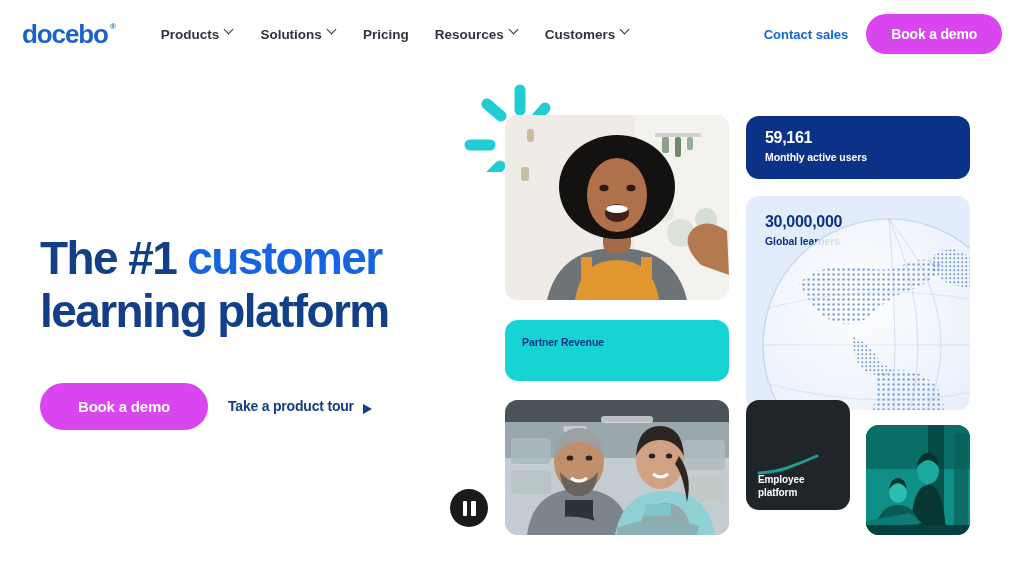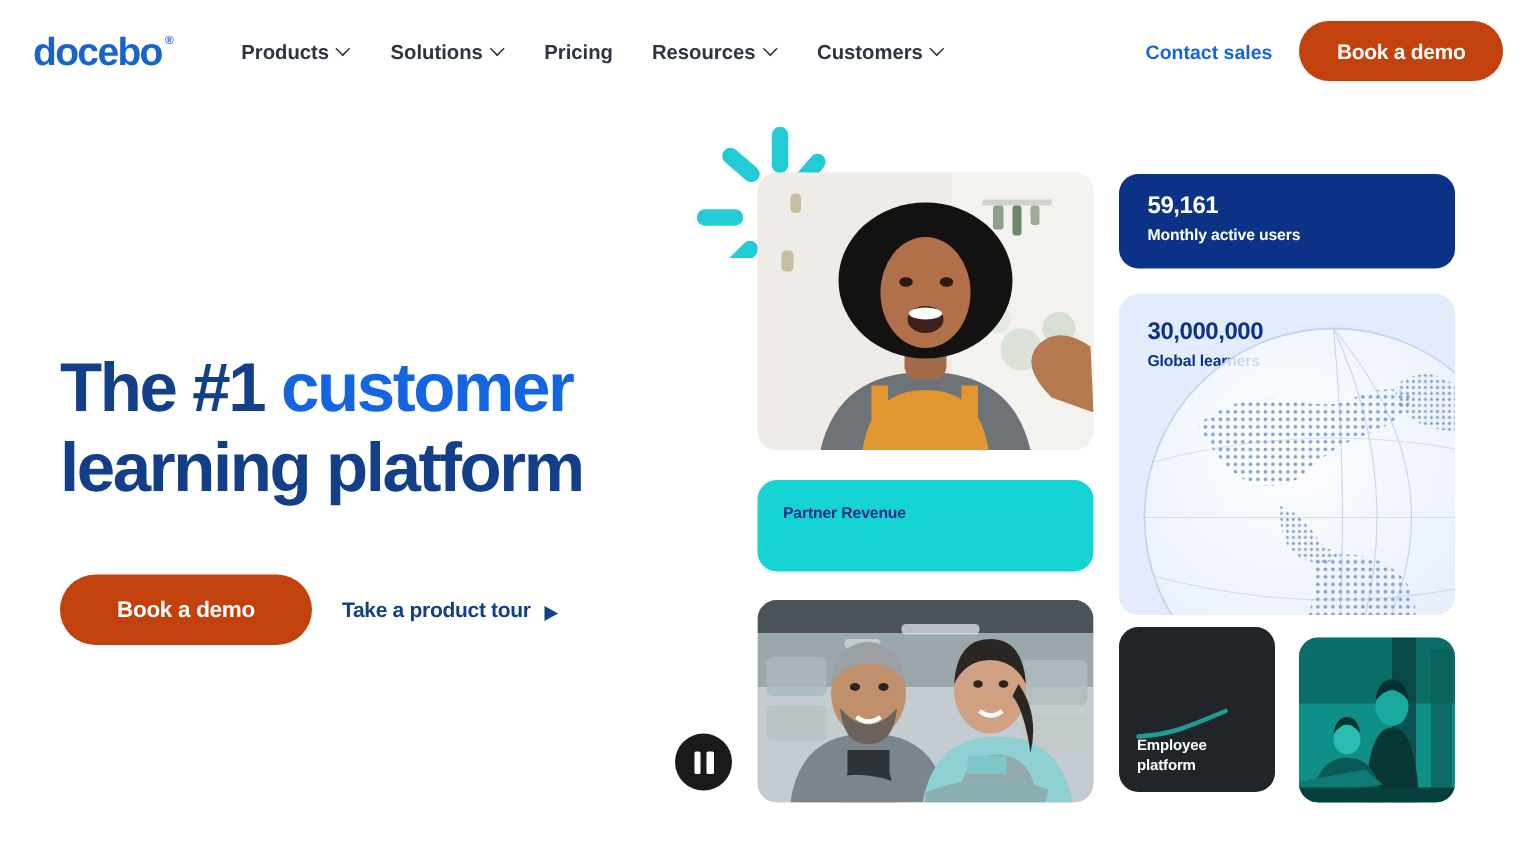--- a/index.html
+++ b/index.html
@@ -49,21 +49,21 @@
 
   .nav-links {
     display: flex;
     align-items: center;
     margin-left: 33px;
     gap: 0px;
   }
 
   .nav-item {
     display: flex;
-    align-items: center;
+    align-items: flex-start;
     gap: 6px;
     padding: 8px 13px;
     font-size: 13.5px;
     font-weight: 600;
     color: #2e3440;
     cursor: pointer;
     white-space: nowrap;
   }
 
   .chev {
@@ -92,21 +92,21 @@
 
   .contact-sales {
     font-size: 13px;
     font-weight: 600;
     color: #1565d8;
     cursor: pointer;
     white-space: nowrap;
   }
 
   .btn-primary {
-    background: #c2410c;
+    background: #d946ef;
     color: #ffffff;
     border: none;
     border-radius: 999px;
     font-family: "Liberation Sans", sans-serif;
     font-weight: bold;
     cursor: pointer;
     white-space: nowrap;
   }
 
   .nav-demo-btn {
@@ -243,21 +243,21 @@
   .card-globe {
     left: 746px; top: 196px;
     width: 224px; height: 214px;
     background: #e3ecfa;
     padding: 16px 19px;
     z-index: 3;
   }
 
   
   .card-retention {
-    left: 746px; top: 418px;
+    left: 746px; top: 400px;
     width: 104px; height: 110px;
     background: #202529;
     z-index: 3;
   }
 
   
   .photo-teal {
     left: 866px; top: 425px;
     width: 104px; height: 110px;
     background: #0b8f86;

